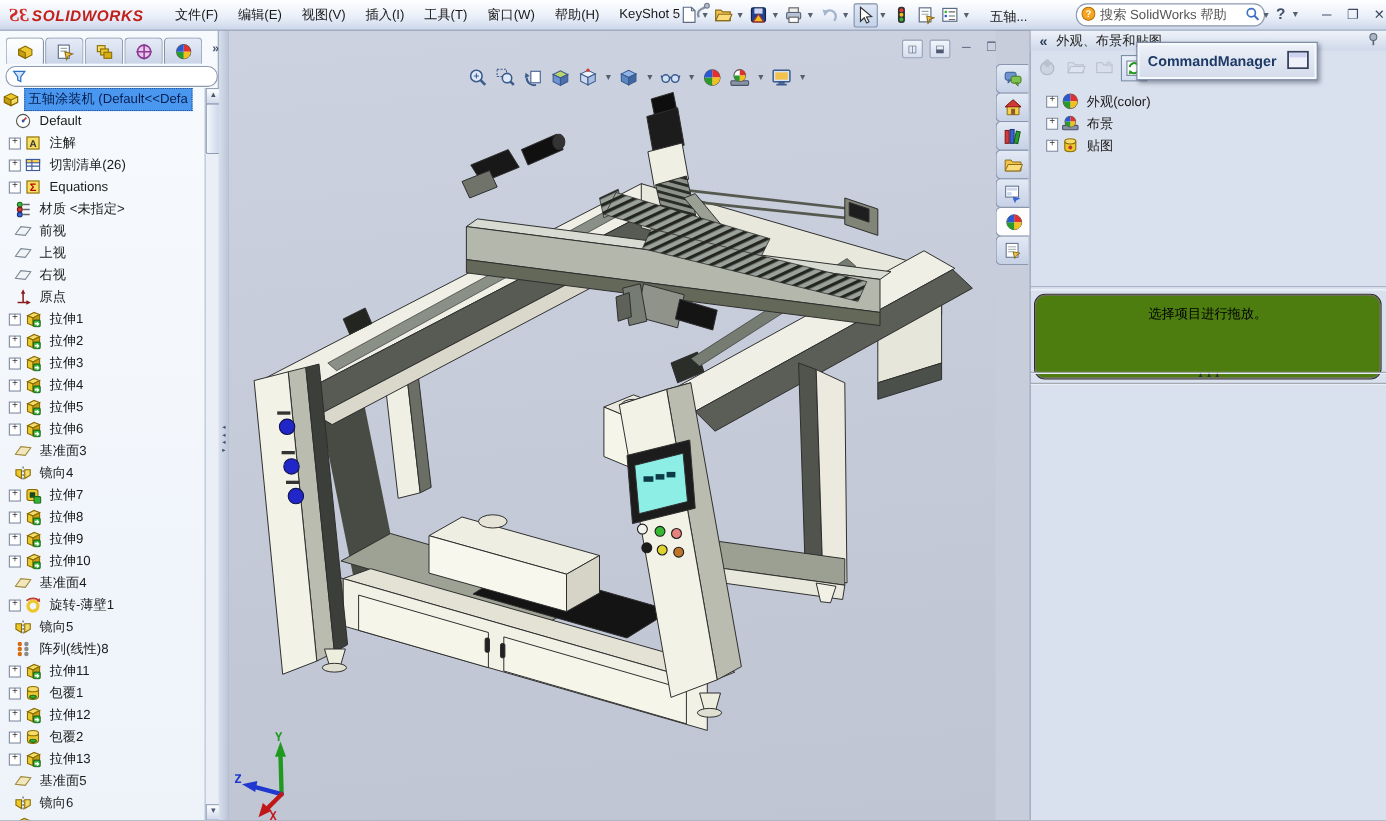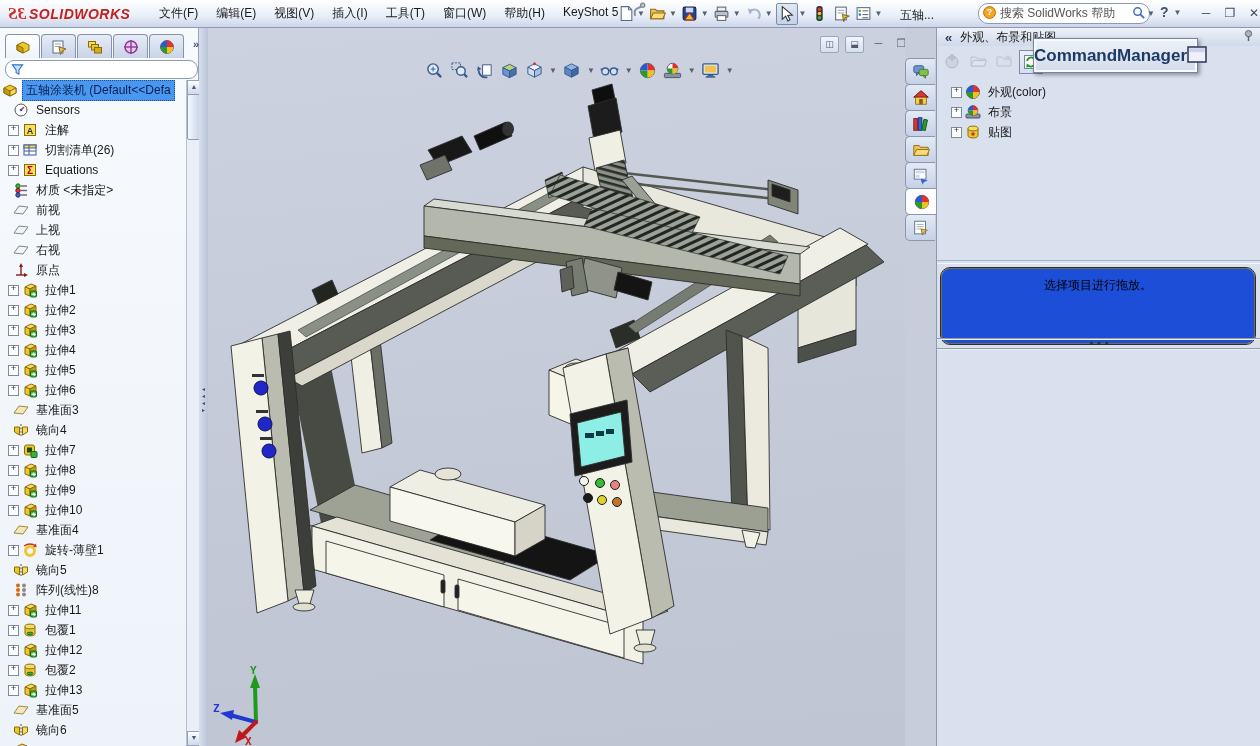--- a/index.html
+++ b/index.html
@@ -84,29 +84,29 @@
   #tp-collapse{font-weight:bold;color:#2c3c58;padding:0 8px;font-size:13px;}
   #tp-title{flex:1;text-align:left;color:#222;}
   #tp-pin{padding-right:6px;}
   #tp-toolbar{position:absolute;left:4px;top:22px;display:flex;gap:4px;}
   .tpt{width:22px;height:22px;display:flex;align-items:center;justify-content:center;}
   .tpt svg{width:18px;height:18px;}
   .tpt.disabled{opacity:.4;}
   .tpt.pressed{border:1px solid #7e8da6;background:linear-gradient(#eaf1fb,#d3dff1);}
   #tp-tree{position:absolute;left:6px;top:54px;width:310px;}
   #tp-sep{position:absolute;left:0;top:232px;width:324px;height:2px;border-top:1px solid #a9b3c6;border-bottom:1px solid #f2f6fc;}
-  #tp-msg{position:absolute;left:4px;top:240px;width:312px;height:66px;background:#1d4ed8;
+  #tp-msg{position:absolute;left:4px;top:240px;width:312px;height:66px;background:#4d7c0f;
      border:1px solid #6f6f52;outline:1px solid #2c2c2c;border-radius:9px;text-align:center;padding-top:8px;color:#000;}
   #tp-grip{position:absolute;left:0;top:310px;width:324px;height:8px;border-top:2px groove #e8edf6;border-bottom:2px groove #e8edf6;
      text-align:center;font-size:6px;line-height:5px;color:#333;}
   
   #cmdmgr{position:absolute;left:96px;top:10px;width:163px;height:33px;z-index:50;
      border:1px solid #76849e;box-shadow:2px 2px 4px rgba(40,50,70,.45), inset 0 0 0 2px #f6f9fd;
      background:linear-gradient(#eef2f9,#d3dbea);display:flex;align-items:center;}
-  #cmdmgr .cm-label{flex:1;text-align:center;font-weight:bold;color:#1d3a66;font-size:17px;}
+  #cmdmgr .cm-label{flex:1;text-align:center;font-weight:bold;color:#1d3a66;font-size:13px;}
   #cmdmgr .cm-icon{margin-right:7px;}
 </style>
 </head>
 <body>
 
 <div id="app">
 
   <header id="menubar">
     <div id="logo">
       <span class="mark">3S</span>
@@ -281,21 +281,21 @@
             </svg></span>
           <span class="tlabel">五轴涂装机  (Default&lt;&lt;Defa</span>
         </div>
         <div class="trow">
           <span class="noexp"></span>
           <span class="ticon"><svg viewBox="0 0 16 16">
               <circle cx="8" cy="8" r="6" fill="#fff" stroke="#555"></circle>
               <line x1="8" y1="8" x2="11" y2="5" stroke="#c33" stroke-width="1.5"></line>
               <circle cx="8" cy="8" r="1.3" fill="#2a56b0"></circle>
             </svg></span>
-          <span class="tlabel">Sensors</span>
+          <span class="tlabel">Default</span>
         </div>
         <div class="trow">
           <span class="exp">+</span>
           <span class="ticon"><svg viewBox="0 0 16 16">
               <rect x="2.5" y="2.5" width="11" height="11" fill="#f7df63" stroke="#8a6d00"></rect>
               <text x="8" y="11.5" font-size="9" font-weight="bold" text-anchor="middle" fill="#333">A</text>
             </svg></span>
           <span class="tlabel">注解</span>
         </div>
         <div class="trow">

